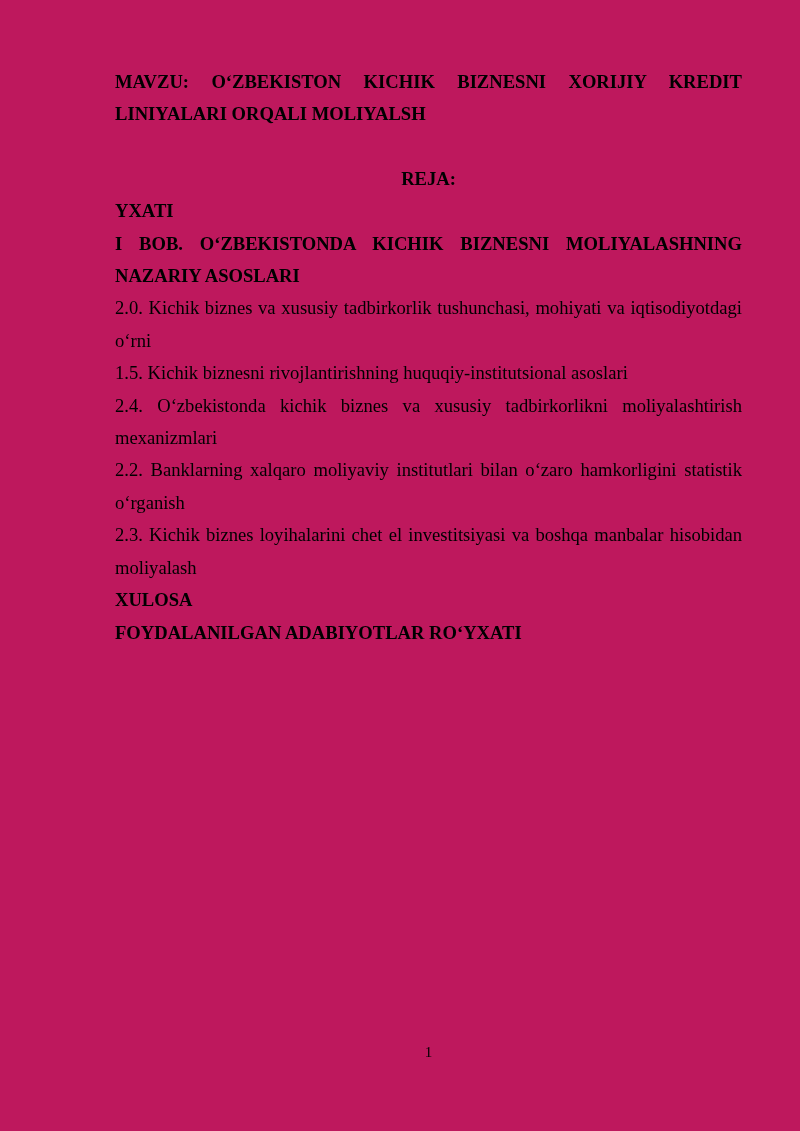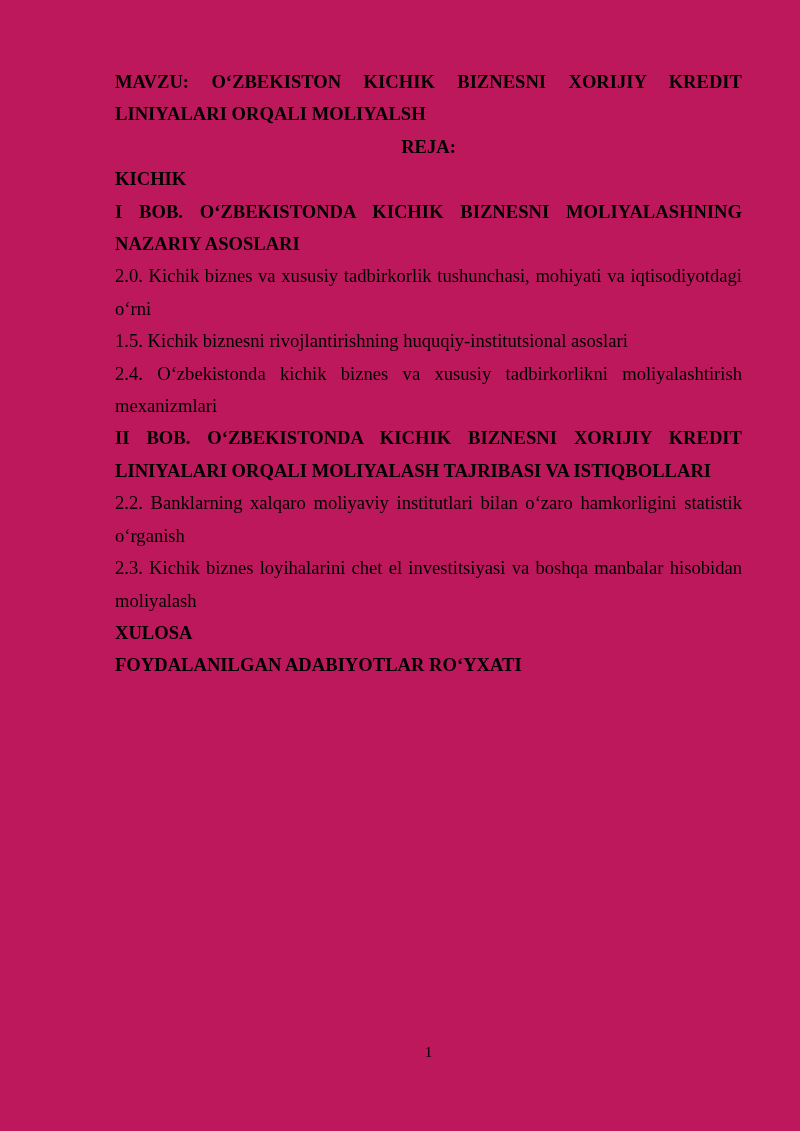--- a/index.html
+++ b/index.html
@@ -25,45 +25,45 @@
     font-size: 18.6px;
     line-height: 32.4px;
   }
   .text-block p {
     margin: 0;
     padding: 0;
     text-align: justify;
   }
   .text-block p.center {
     text-align: center;
+    margin-top: 32px;
   }
   .bold { font-weight: bold; }
   .page-number {
     position: absolute;
     left: 115px;
     top: 1042px;
     width: 627px;
     text-align: center;
     font-size: 15px;
     line-height: 20px;
   }
 </style>
 </head>
 <body>
 
 <div class="page">
   <div class="text-block">
     <p class="bold">MAVZU: O‘ZBEKISTON KICHIK BIZNESNI XORIJIY KREDIT LINIYALARI ORQALI MOLIYALSH</p>
     <p class="bold center">REJA:</p>
-    <p class="bold">KICHIK</p>
+    <p class="bold">YXATI</p>
     <p class="bold">I BOB. O‘ZBEKISTONDA KICHIK BIZNESNI MOLIYALASHNING NAZARIY ASOSLARI</p>
     <p>2.0. Kichik biznes va xususiy tadbirkorlik tushunchasi, mohiyati va iqtisodiyotdagi o‘rni</p>
     <p>1.5. Kichik biznesni rivojlantirishning huquqiy-institutsional asoslari</p>
     <p>2.4. O‘zbekistonda kichik biznes va xususiy tadbirkorlikni moliyalashtirish mexanizmlari</p>
-    <p class="bold">II BOB. O‘ZBEKISTONDA KICHIK BIZNESNI XORIJIY KREDIT LINIYALARI ORQALI MOLIYALASH TAJRIBASI VA ISTIQBOLLARI</p>
     <p>2.2. Banklarning xalqaro moliyaviy institutlari bilan o‘zaro hamkorligini statistik o‘rganish</p>
     <p>2.3. Kichik biznes loyihalarini chet el investitsiyasi va boshqa manbalar hisobidan moliyalash</p>
     <p class="bold">XULOSA</p>
     <p class="bold">FOYDALANILGAN ADABIYOTLAR RO‘YXATI</p>
   </div>
 
   <div class="page-number">1</div>
 </div>
 
 </body></html>

